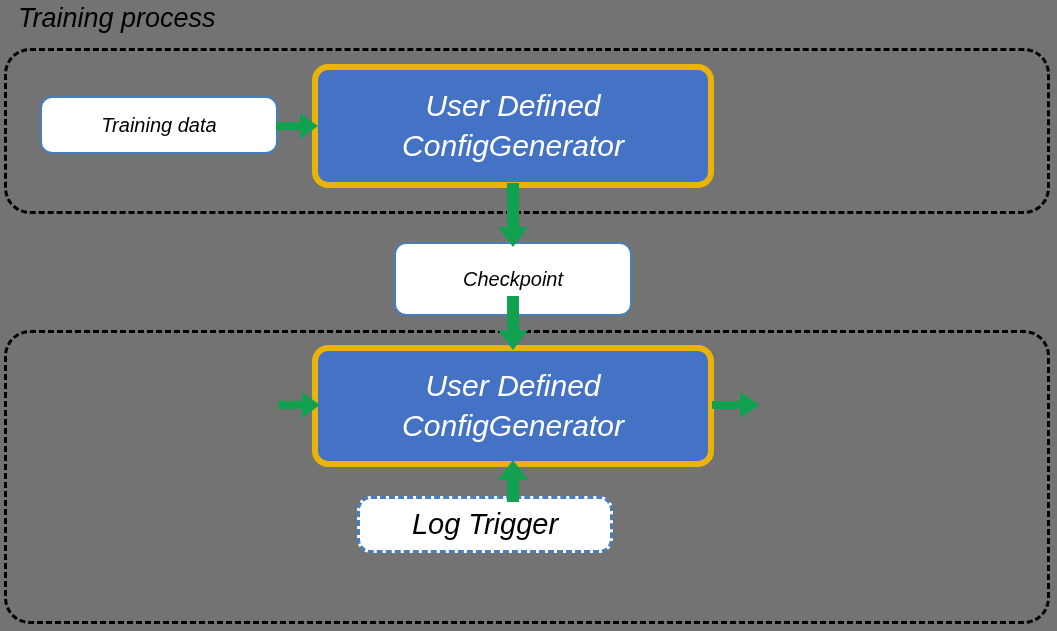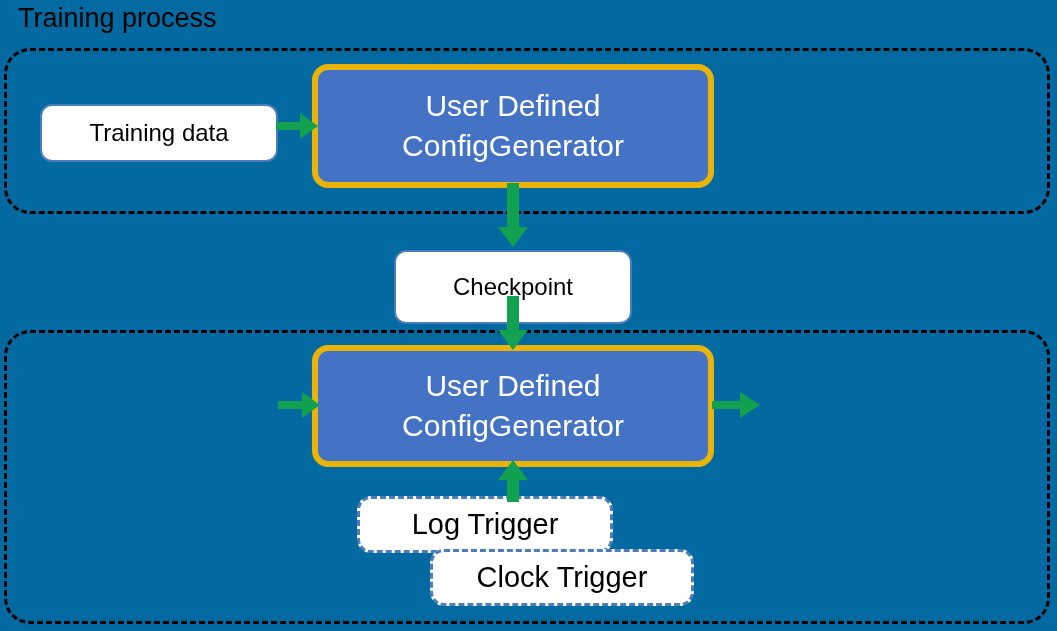--- a/index.html
+++ b/index.html
@@ -7,22 +7,23 @@
     padding: 0;
     background: #ffffff;
   }
   body {
     font-family: "Liberation Sans", sans-serif;
   }
   #canvas {
     position: relative;
     width: 1057px;
     height: 631px;
-    background: #0369a1;
+    background: #737373;
     overflow: hidden;
+    font-style: italic;
   }
 
   
   .section-label {
     position: absolute;
     font-size: 27px;
     color: #000000;
     line-height: 1;
     white-space: nowrap;
   }
@@ -44,24 +45,23 @@
   .node-box {
     position: absolute;
     box-sizing: border-box;
     border: 2px solid #4A7EBB;
     border-radius: 12px;
     background: #ffffff;
     display: flex;
     align-items: center;
     justify-content: center;
     color: #000000;
-    font-size: 24px;
+    font-size: 20px;
     line-height: 1.15;
     text-align: center;
-    margin-top: 8px;
   }
   #node-training-data { left: 40px; top: 96px; width: 238px; height: 58px; }
   #node-checkpoint   { left: 394px; top: 242px; width: 238px; height: 74px; }
   #node-current-status { left: 40px; top: 376px; width: 240px; height: 59px; }
   #node-output-config { left: 754px; top: 376px; width: 256px; height: 59px; }
 
   
   .blue-box {
     position: absolute;
     box-sizing: border-box;
@@ -157,15 +157,14 @@
   <svg class="arrow" id="arrow-output-config" viewBox="0 0 48 32">
     <path d="M0 12 H28 V3 L48 16 L28 29 V20 H0 Z" fill="#12A150"></path>
   </svg>
 
   <svg class="arrow" id="arrow-log-trigger" viewBox="0 0 32 42">
     <path d="M16 0 L31 20 H22 V42 H10 V20 H1 Z" fill="#12A150"></path>
   </svg>
 
   <div class="trigger-box" id="node-log-trigger">Log Trigger</div>
 
-  <div class="trigger-box" id="node-clock-trigger">Clock Trigger</div>
 
 </div>
 
 </body></html>

